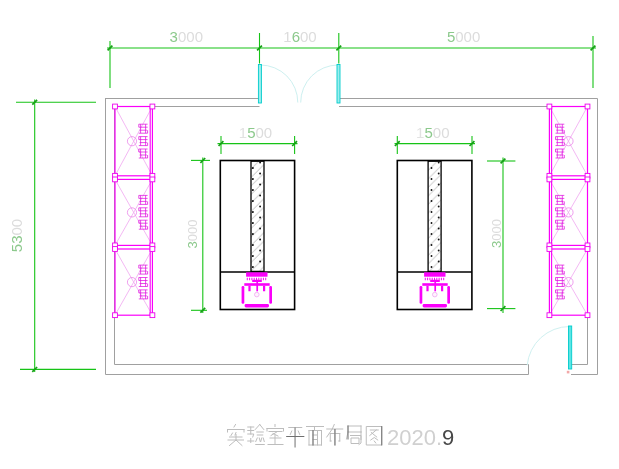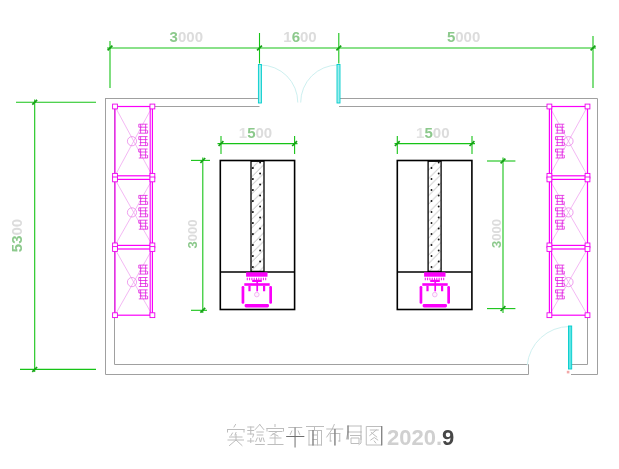--- a/index.html
+++ b/index.html
@@ -1,17 +1,17 @@
 <!DOCTYPE html>
 <html><head>
 <meta charset="utf-8">
 <style>
 html,body{margin:0;padding:0;background:#ffffff;}
 #page{position:relative;width:619px;height:469px;background:#fff;overflow:hidden;
-font-family:"Liberation Sans", sans-serif;font-weight:bold;}
+font-family:"Liberation Sans", sans-serif;}
 svg{position:absolute;left:0;top:0;}
 text{font-family:"Liberation Sans", sans-serif;}
 </style>
 </head>
 <body>
 <div id="page">
 <svg width="619" height="469" viewBox="0 0 619 469">
 <defs>
 
 <pattern id="hl" width="8.5" height="8.5" patternUnits="userSpaceOnUse">

